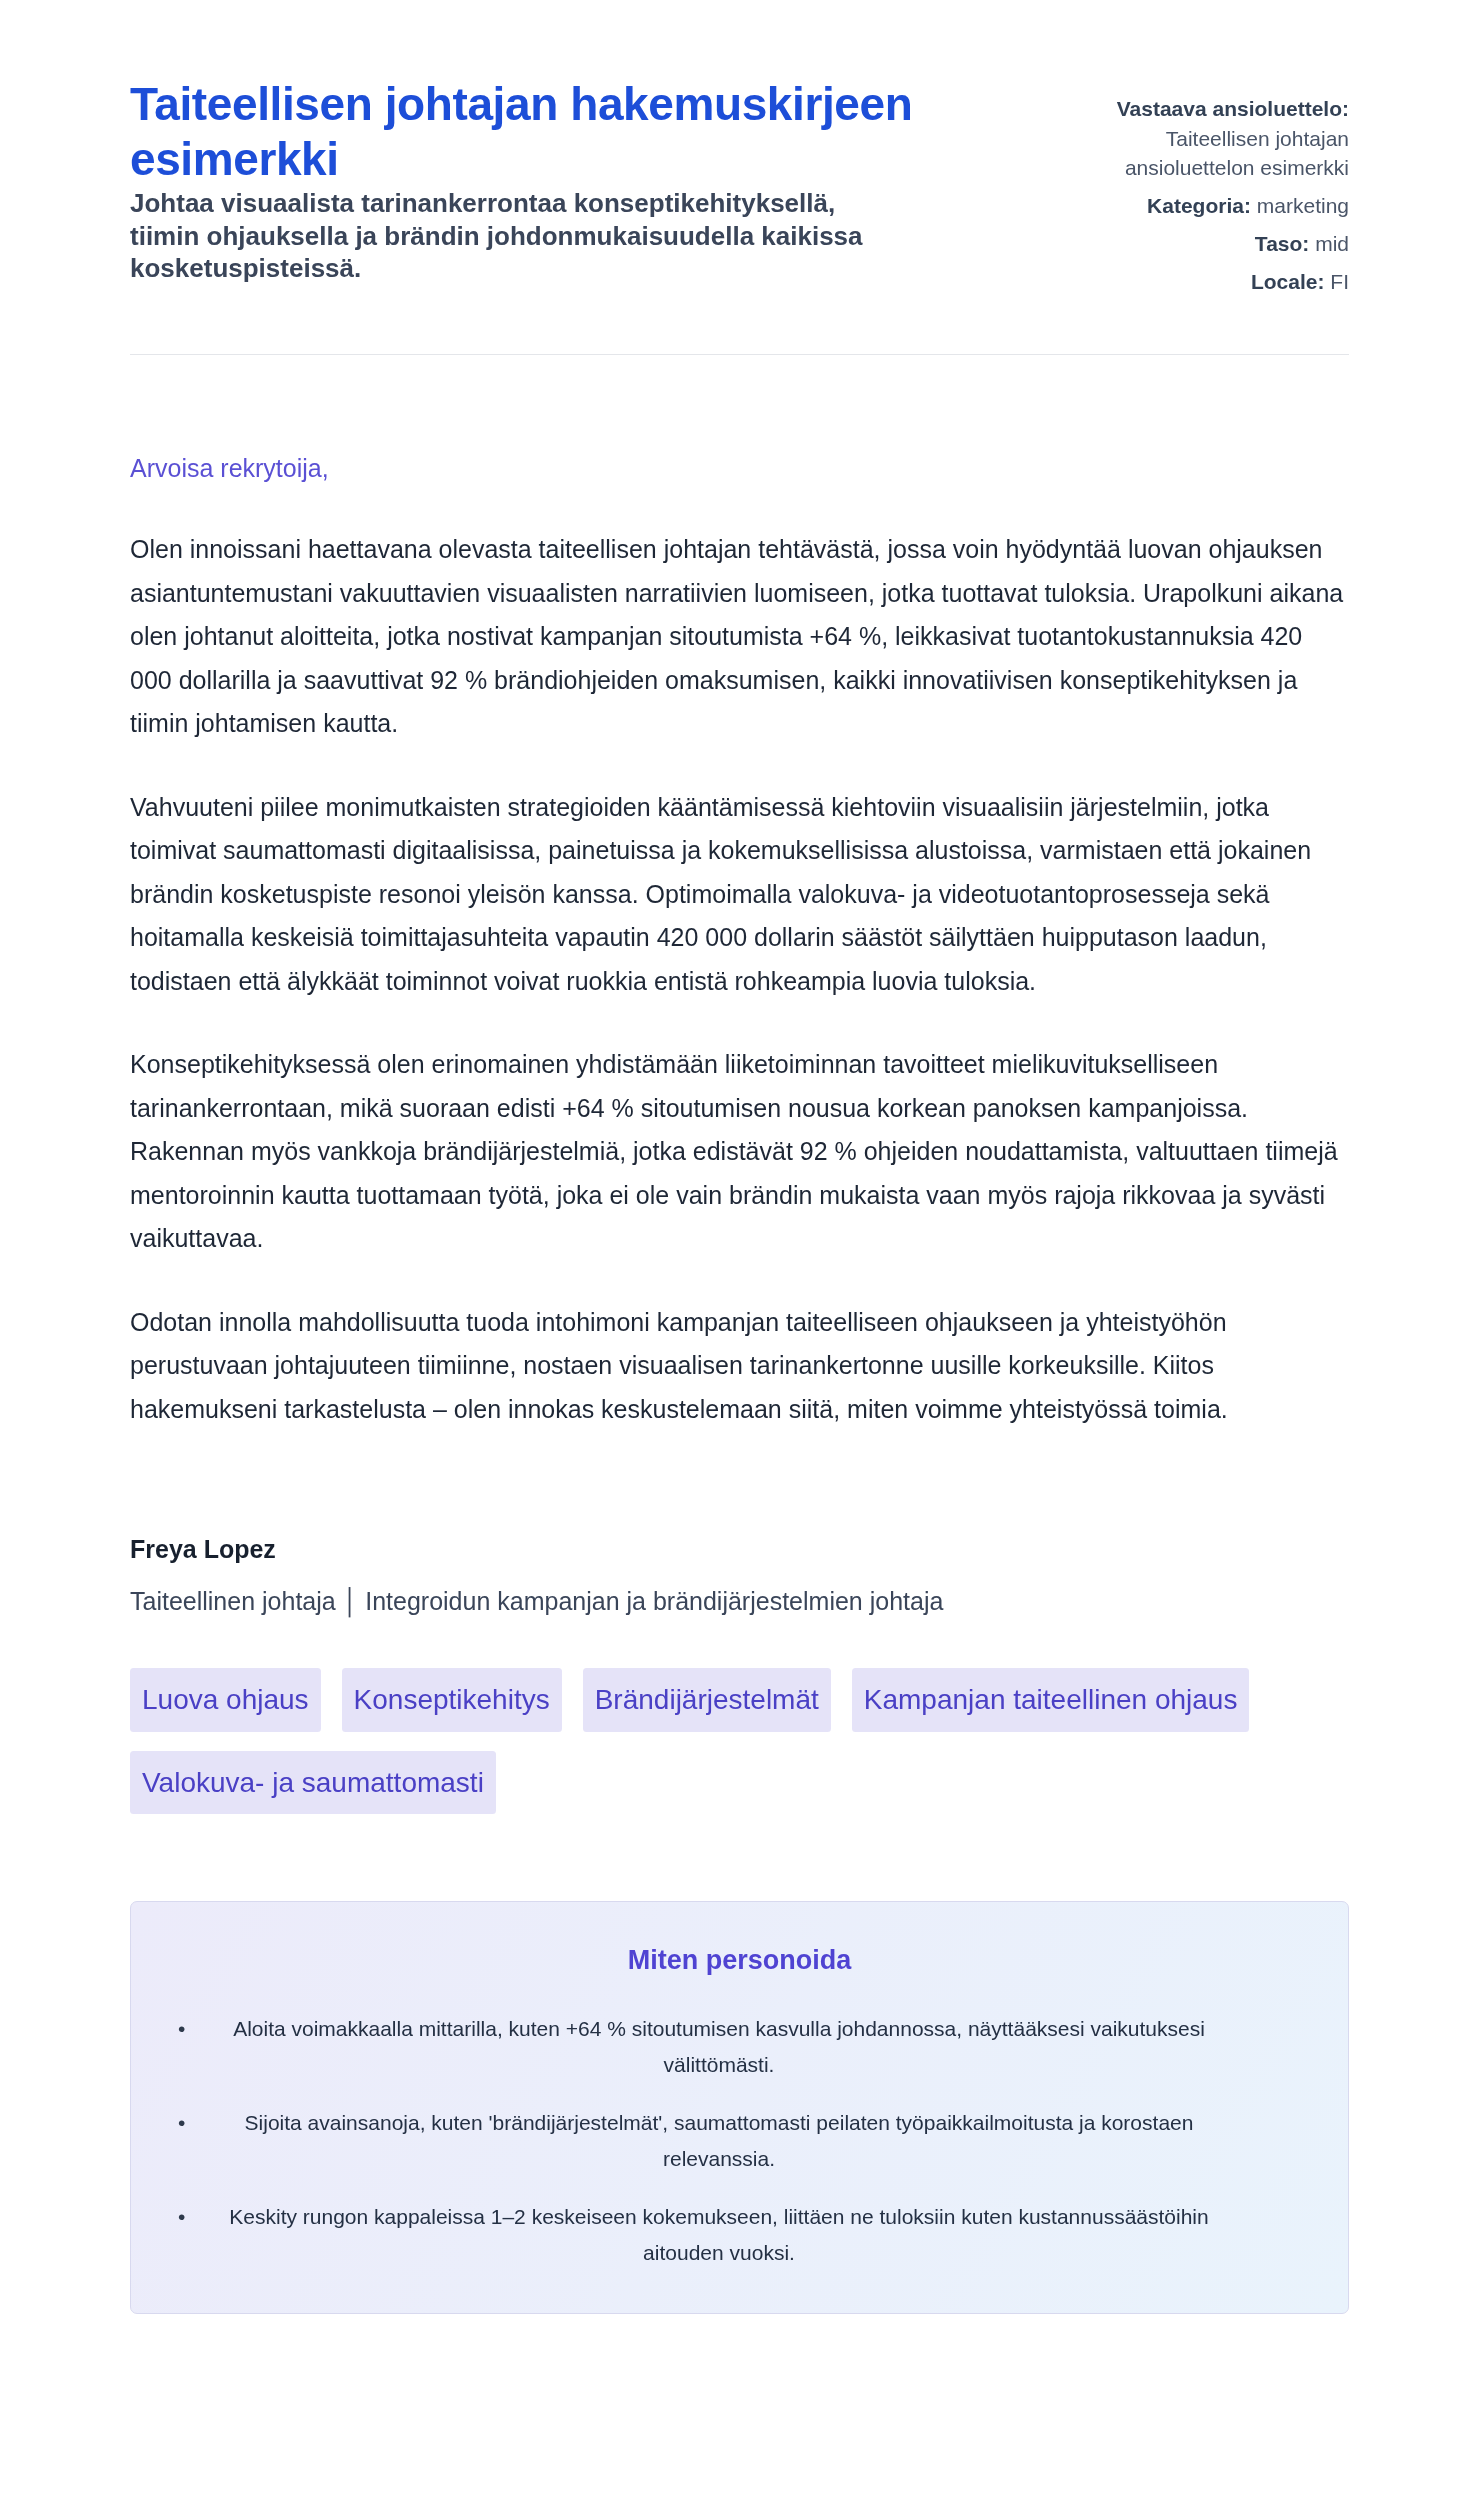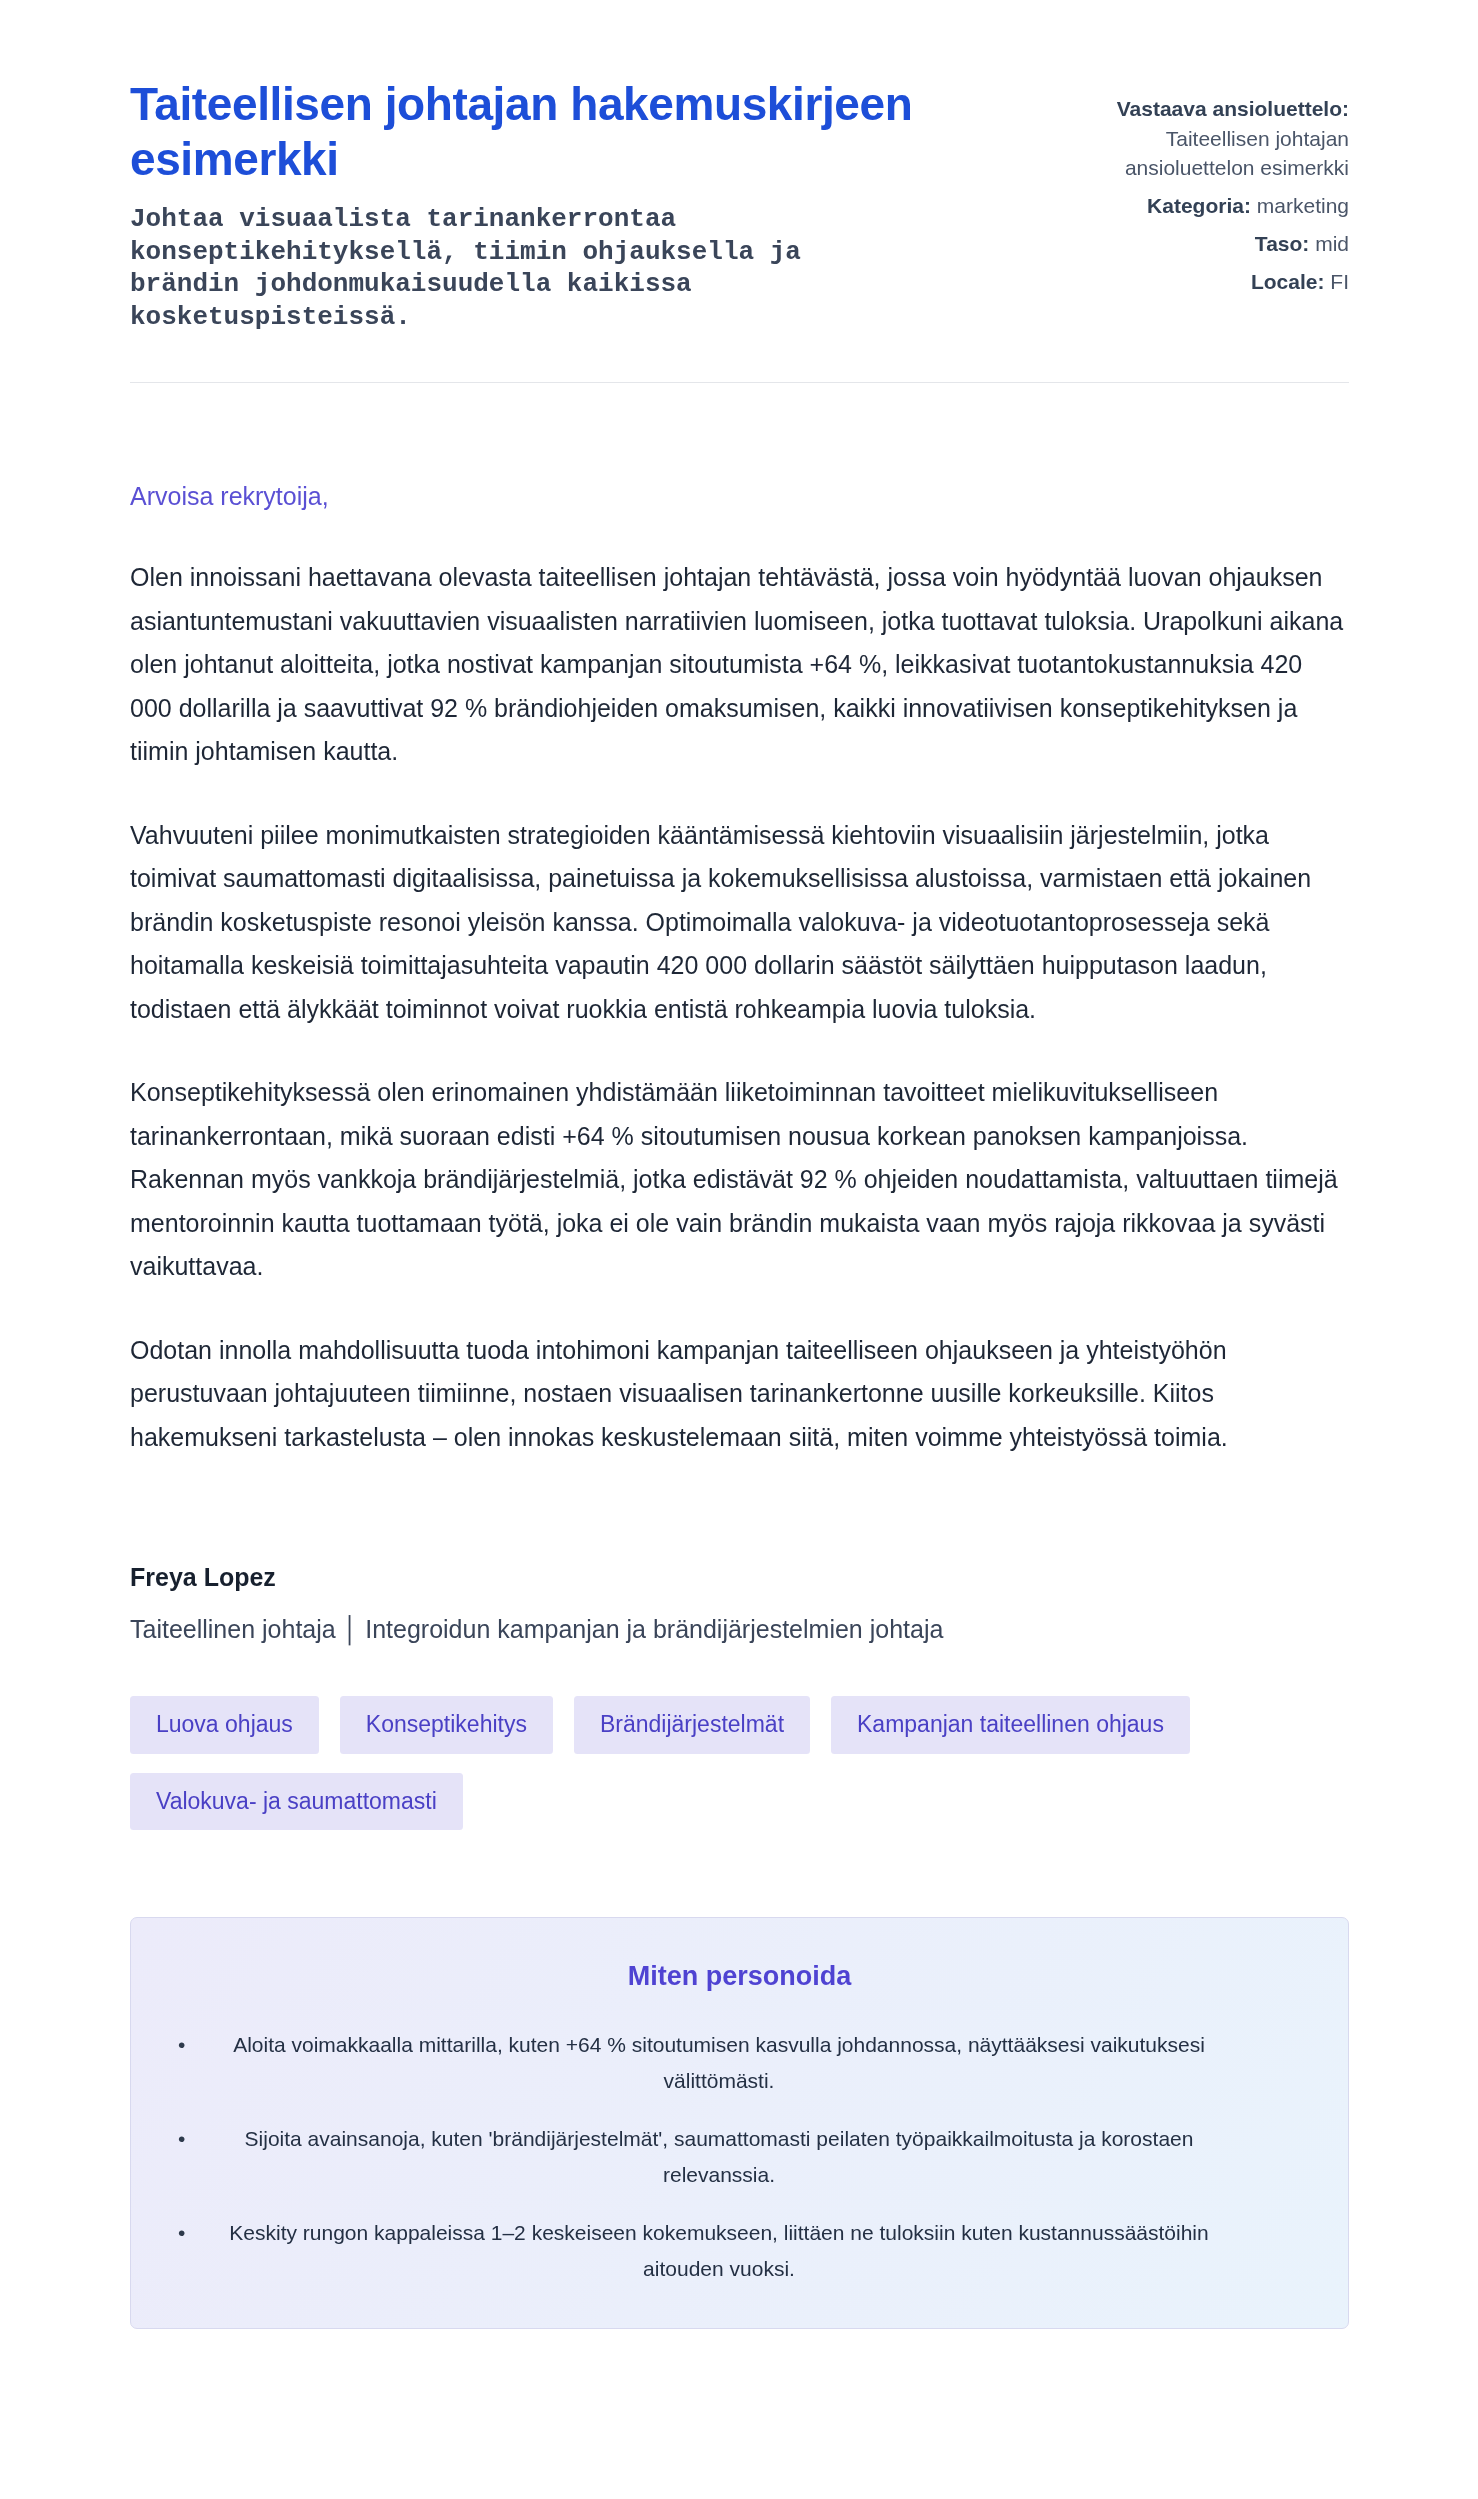--- a/index.html
+++ b/index.html
@@ -13,22 +13,22 @@
   }
 
   
   .header { display: flex; justify-content: space-between; align-items: flex-start; gap: 42px; }
   .header-left { flex: 1; min-width: 0; }
   .page-title {
     font-size: 46px; line-height: 1.2; font-weight: 700;
     color: #1d4ed8; max-width: 870px; letter-spacing: -0.4px;
   }
   .subtitle {
-    margin-top: 16px; font-size: 26px; line-height: 1.25;
-    font-weight: 700; color: #3A4559; max-width: 748px; font-family: Liberation Mono, monospace;
+    margin-top: 0; font-size: 26px; line-height: 1.25;
+    font-weight: 700; color: #3A4559; max-width: 748px;
   }
   .meta {
     width: 271px; flex-shrink: 0; text-align: right;
     font-size: 21px; line-height: 1.4; color: #4A5568; padding-top: 17.4px;
   }
   .meta-row { margin-bottom: 8.7px; }
   .meta-label { font-weight: 700; color: #334155; }
   .meta-link { color: #4A5568; cursor: pointer; }
 
   .divider { border: none; border-top: 0.9px solid #E4E6EA; margin-top: 49px; }
@@ -39,21 +39,21 @@
   .para { font-size: 25px; line-height: 1.74; color: #1E2736; margin-bottom: 40px; }
 
   .signature { margin-top: 104px; }
   .sig-name { font-size: 25px; font-weight: 700; color: #17202E; }
   .sig-role { margin-top: 22.6px; font-size: 25px; color: #3A4559; }
 
   
   .tags { margin-top: 52px; display: flex; flex-wrap: wrap; gap: 19px 21px; }
   .tag {
     display: inline-block; background: #E5E3F8; color: #4A40C5;
-    font-size: 23px; line-height: 1.2; padding: 15px 26px;
+    font-size: 28px; line-height: 1.2; padding: 15px 12px;
     border-radius: 3.5px; cursor: pointer;
   }
 
   
   .advice {
     margin-top: 87px;
     border: 0.9px solid #D8D9EF; border-radius: 7px;
     background: linear-gradient(120deg, #ECEBFA 0%, #E9F3FC 100%);
     padding: 43px 40px 42px 40px;
     text-align: center;

